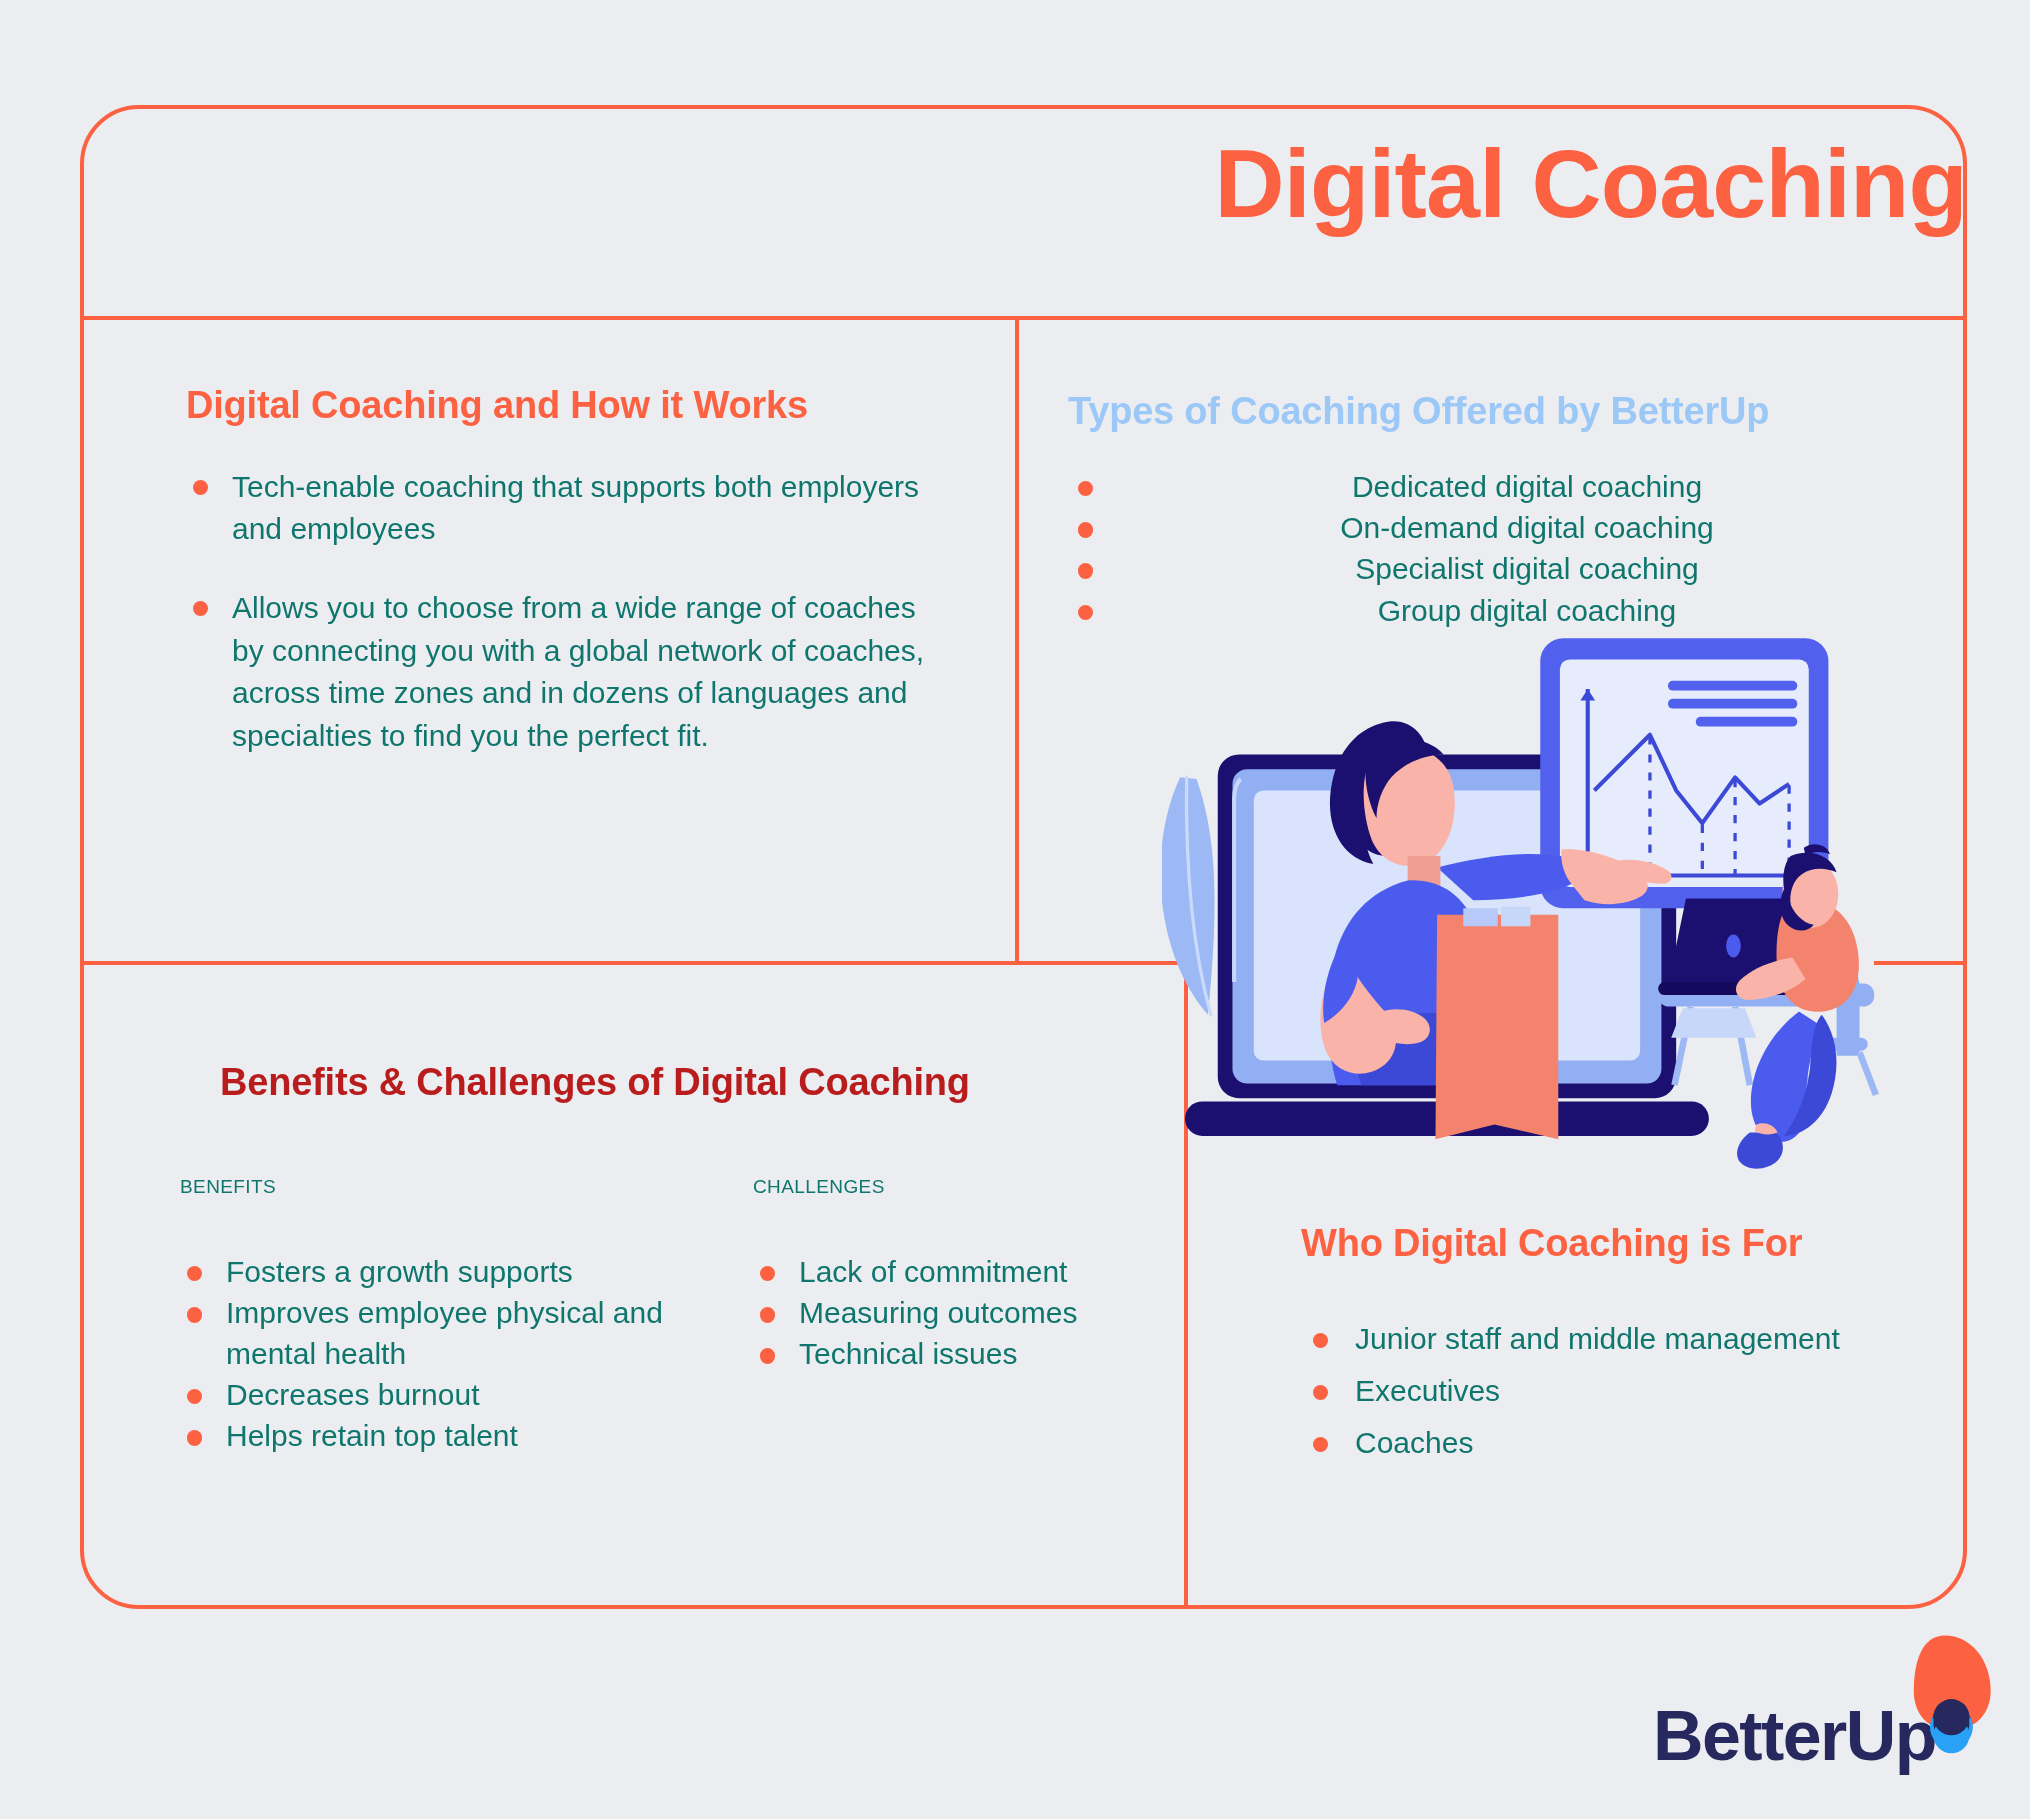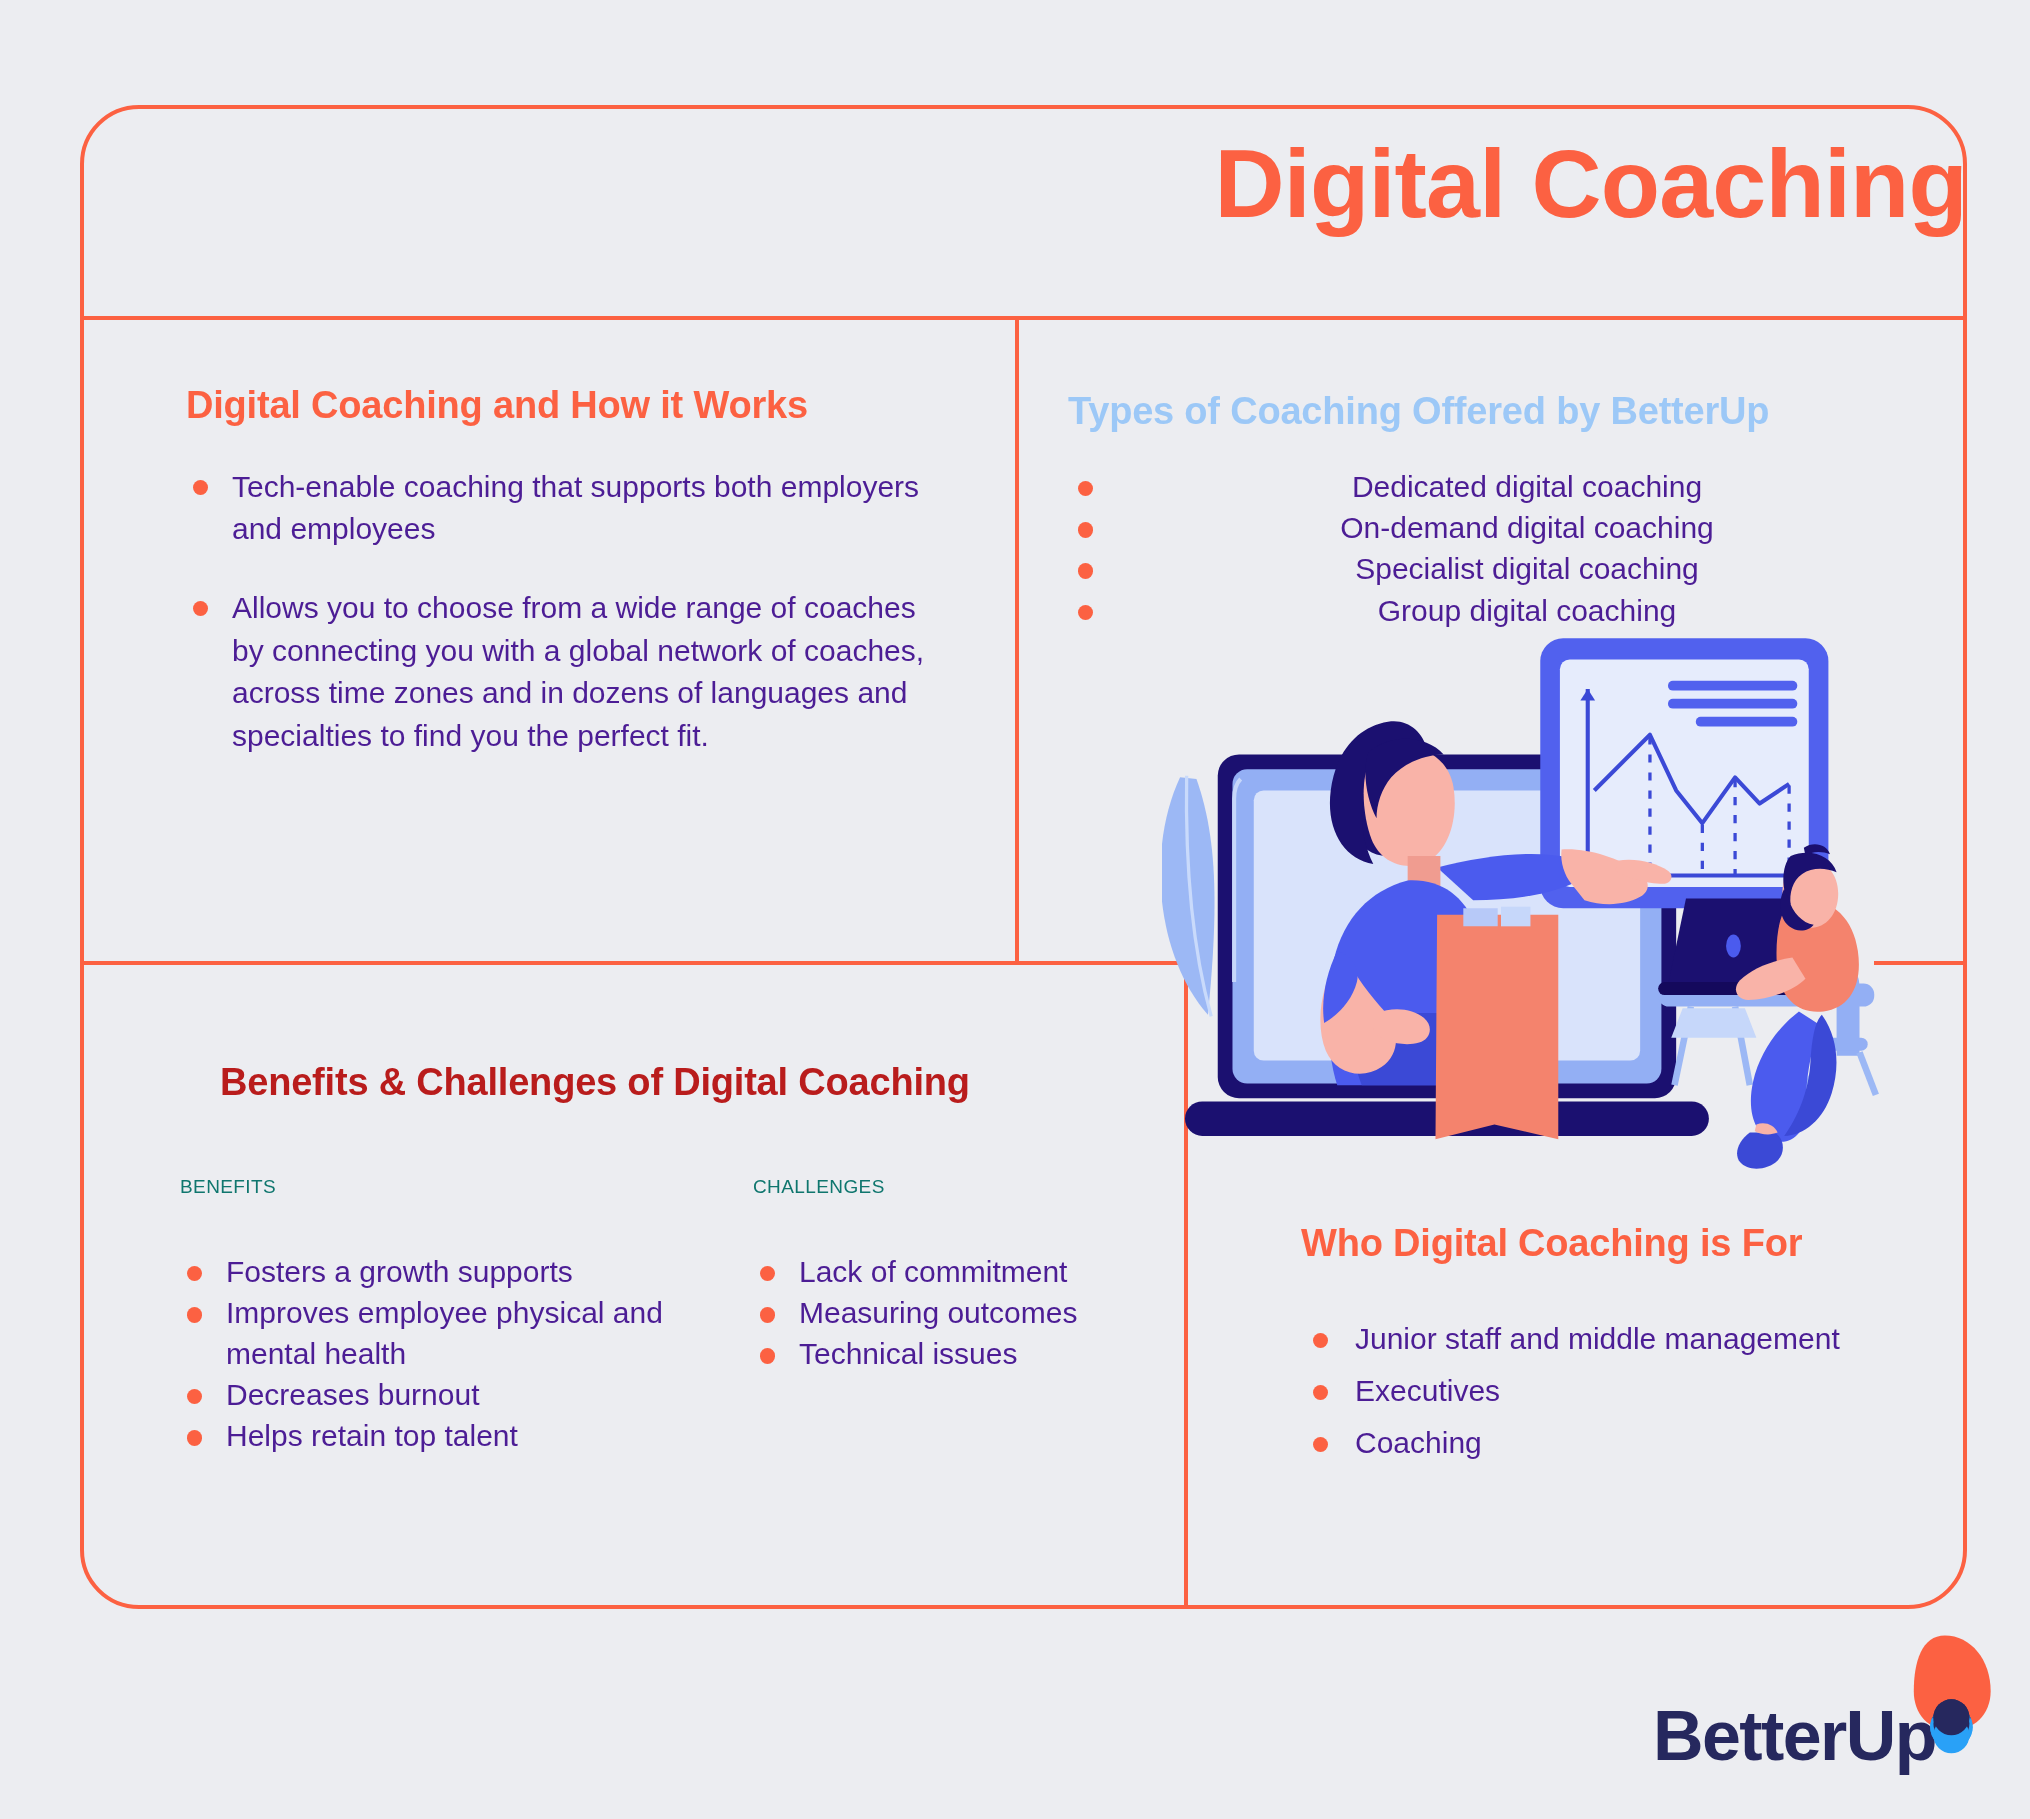--- a/index.html
+++ b/index.html
@@ -101,21 +101,21 @@
     letter-spacing: 0.4px;
   }
 
   ul.bul {
     list-style: none;
     margin: 0;
     padding: 0;
   }
   ul.bul li {
     position: relative;
-    color: #4c1d95;
+    color: #0f766e;
     font-size: 30px;
     line-height: 1.35;
     padding-left: 46px;
     margin-bottom: 4.9px;
   }
   ul.bul li::before {
     content: "";
     position: absolute;
     left: 6.5px;
     top: 14px;
@@ -247,21 +247,21 @@
       </ul>
     </div>
   </div>
 </div>
 
 <div id="panel-who">
   <div class="sec-head head-coral">Who Digital Coaching is For</div>
   <ul class="bul loose">
     <li>Junior staff and middle management</li>
     <li>Executives</li>
-    <li>Coaching</li>
+    <li>Coaches</li>
   </ul>
 </div>
 
 <div id="illustration">
   <svg viewBox="0 0 960 700" width="786" height="573" xmlns="http://www.w3.org/2000/svg">
 
     <path d="M22 180 C -20 270 -6 400 56 470 C 70 330 66 250 42 182 Z" fill="#9CB8F5"></path>
     <path d="M30 178 C 28 300 40 400 60 472" stroke="#C9DAFB" stroke-width="4" fill="none"></path>
 
     <rect x="68" y="152" width="560" height="420" rx="26" fill="#1B1070"></rect>

